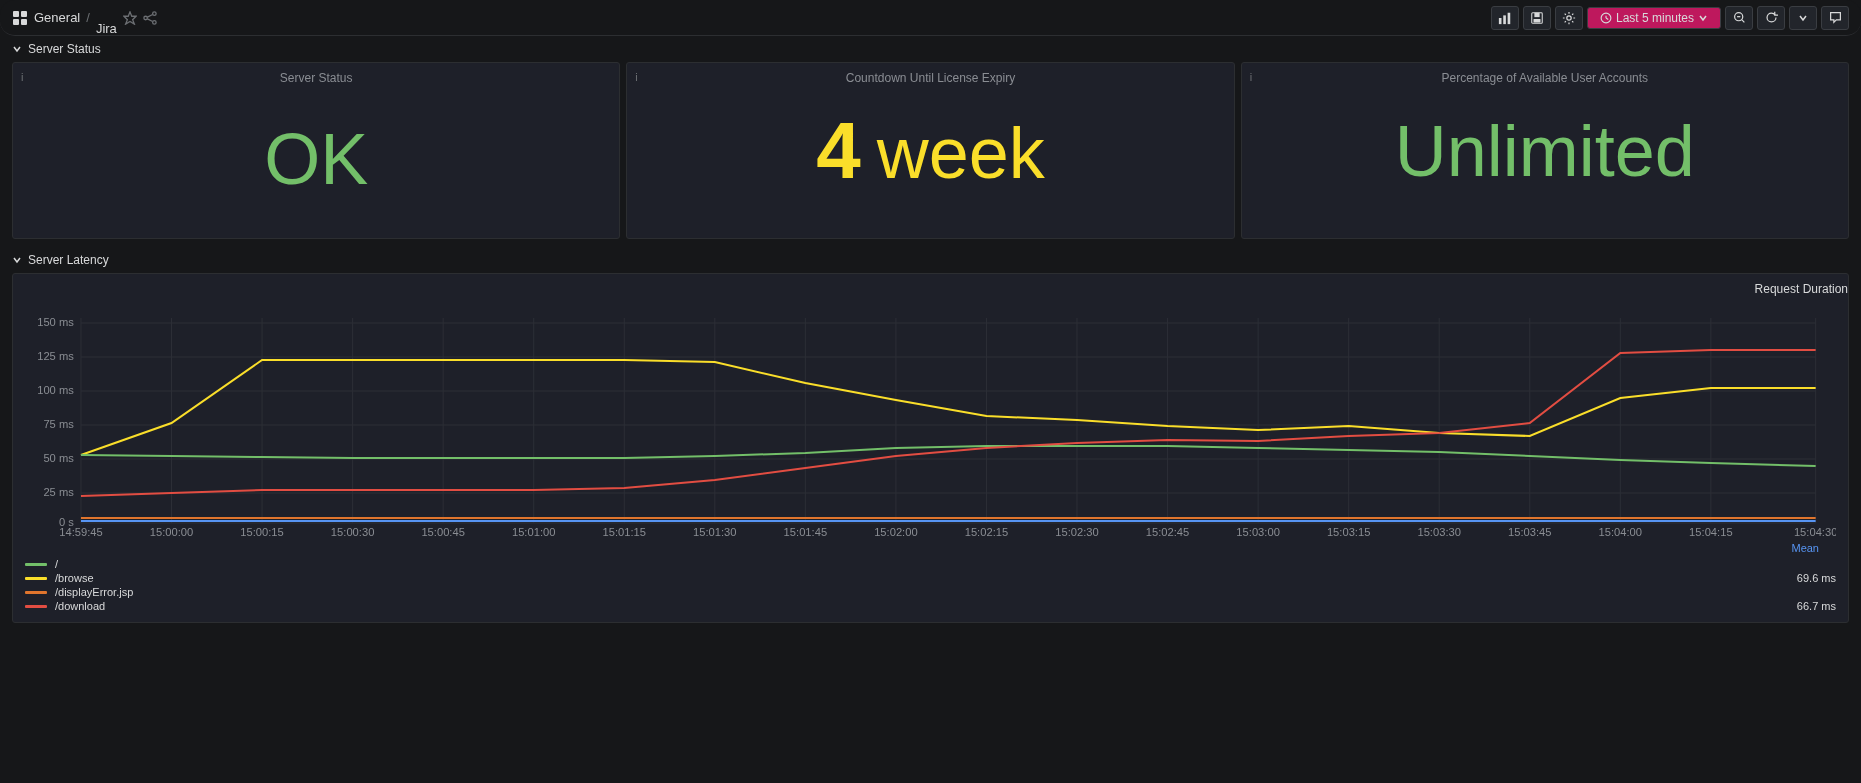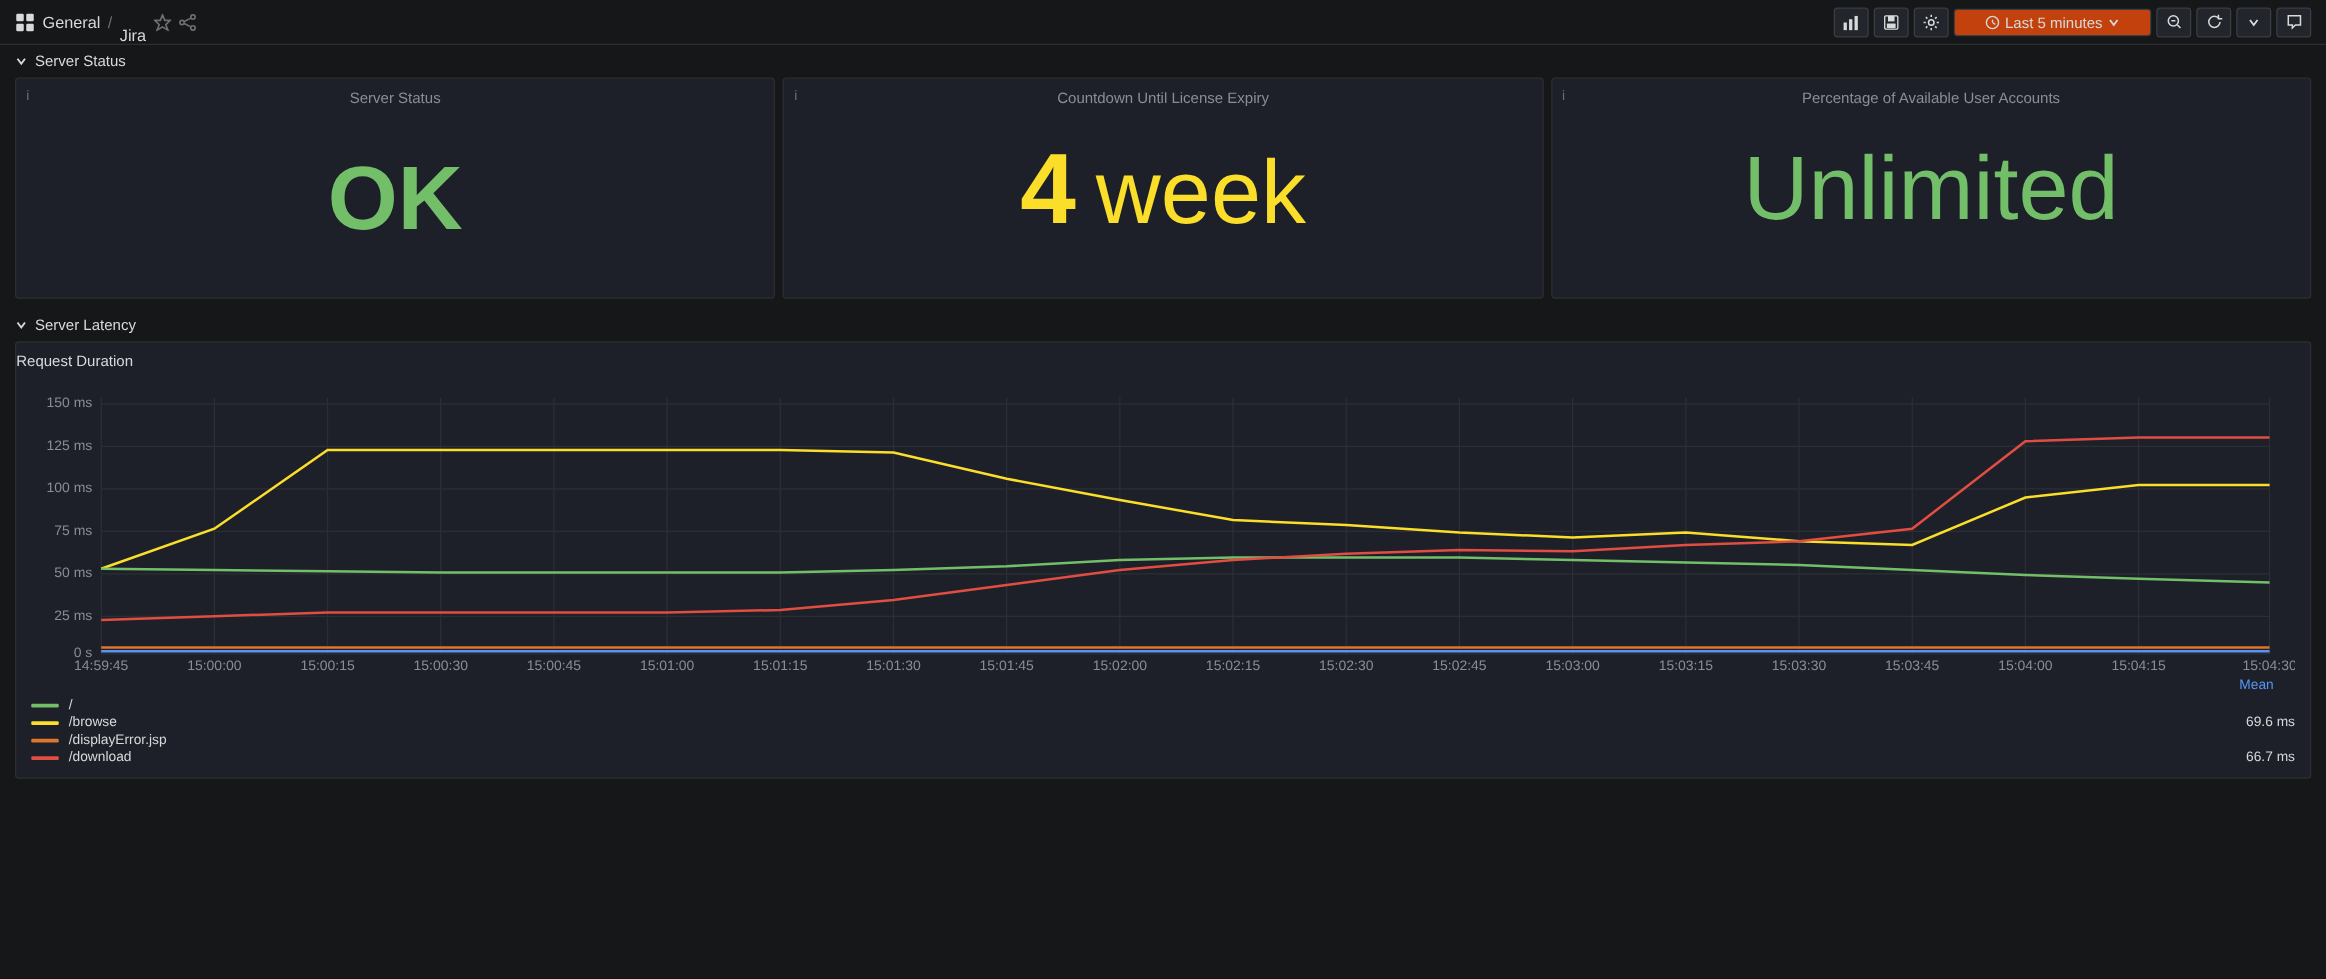--- a/index.html
+++ b/index.html
@@ -15,43 +15,44 @@
 
     
     .top-nav {
       display: flex;
       align-items: center;
       justify-content: space-between;
       height: 36px;
       background: #161719;
       padding: 0 12px;
       border-bottom: 1px solid #2c2e31;
+      border-radius: 15px;
     }
     .nav-left {
       display: flex;
       align-items: center;
       gap: 6px;
       font-size: 13px;
       color: #d8d9da;
     }
     .nav-left .breadcrumb-sep { color: #6c6f73; }
     .nav-left .breadcrumb-main { font-weight: 500; margin-top: 22px; }
     .nav-right {
       display: flex;
       align-items: center;
       gap: 4px;
     }
     .nav-btn {
       display: flex;
       align-items: center;
       gap: 4px;
-      background: #c2410c;
+      background: #be185d;
       border: 1px solid #3a3d42;
       color: #d8d9da;
-      padding: 3px 24px;
+      padding: 3px 12px;
       border-radius: 3px;
       cursor: pointer;
       font-size: 12px;
     }
     .nav-btn-icon {
       background: #22252b;
       border: 1px solid #3a3d42;
       color: #d8d9da;
       padding: 3px 6px;
       border-radius: 3px;
@@ -108,21 +109,21 @@
     }
     .panel-info {
       position: absolute;
       top: 8px;
       left: 8px;
       color: #6c6f73;
       font-size: 11px;
     }
     .panel-value {
       font-size: 72px;
-      font-weight: 700;
+      font-weight: 400;
       line-height: 1;
       margin-top: 16px;
     }
     .panel-value.green { color: #73bf69; }
     .panel-value-text {
       font-size: 72px;
       font-weight: 400;
       color: #73bf69;
     }
     .panel-value-combo {
@@ -137,21 +138,21 @@
     .chart-section {
       padding: 0 12px 8px;
     }
     .chart-container {
       background: #1e2029;
       border: 1px solid #2c2e31;
       border-radius: 3px;
       padding: 8px 0;
     }
     .chart-title {
-      text-align: left;
+      text-align: right;
       font-size: 12px;
       color: #d8d9da;
       margin-bottom: 8px;
     }
     
     .chart-legend {
       display: flex;
       flex-direction: column;
       gap: 2px;
       padding: 4px 12px 2px;

